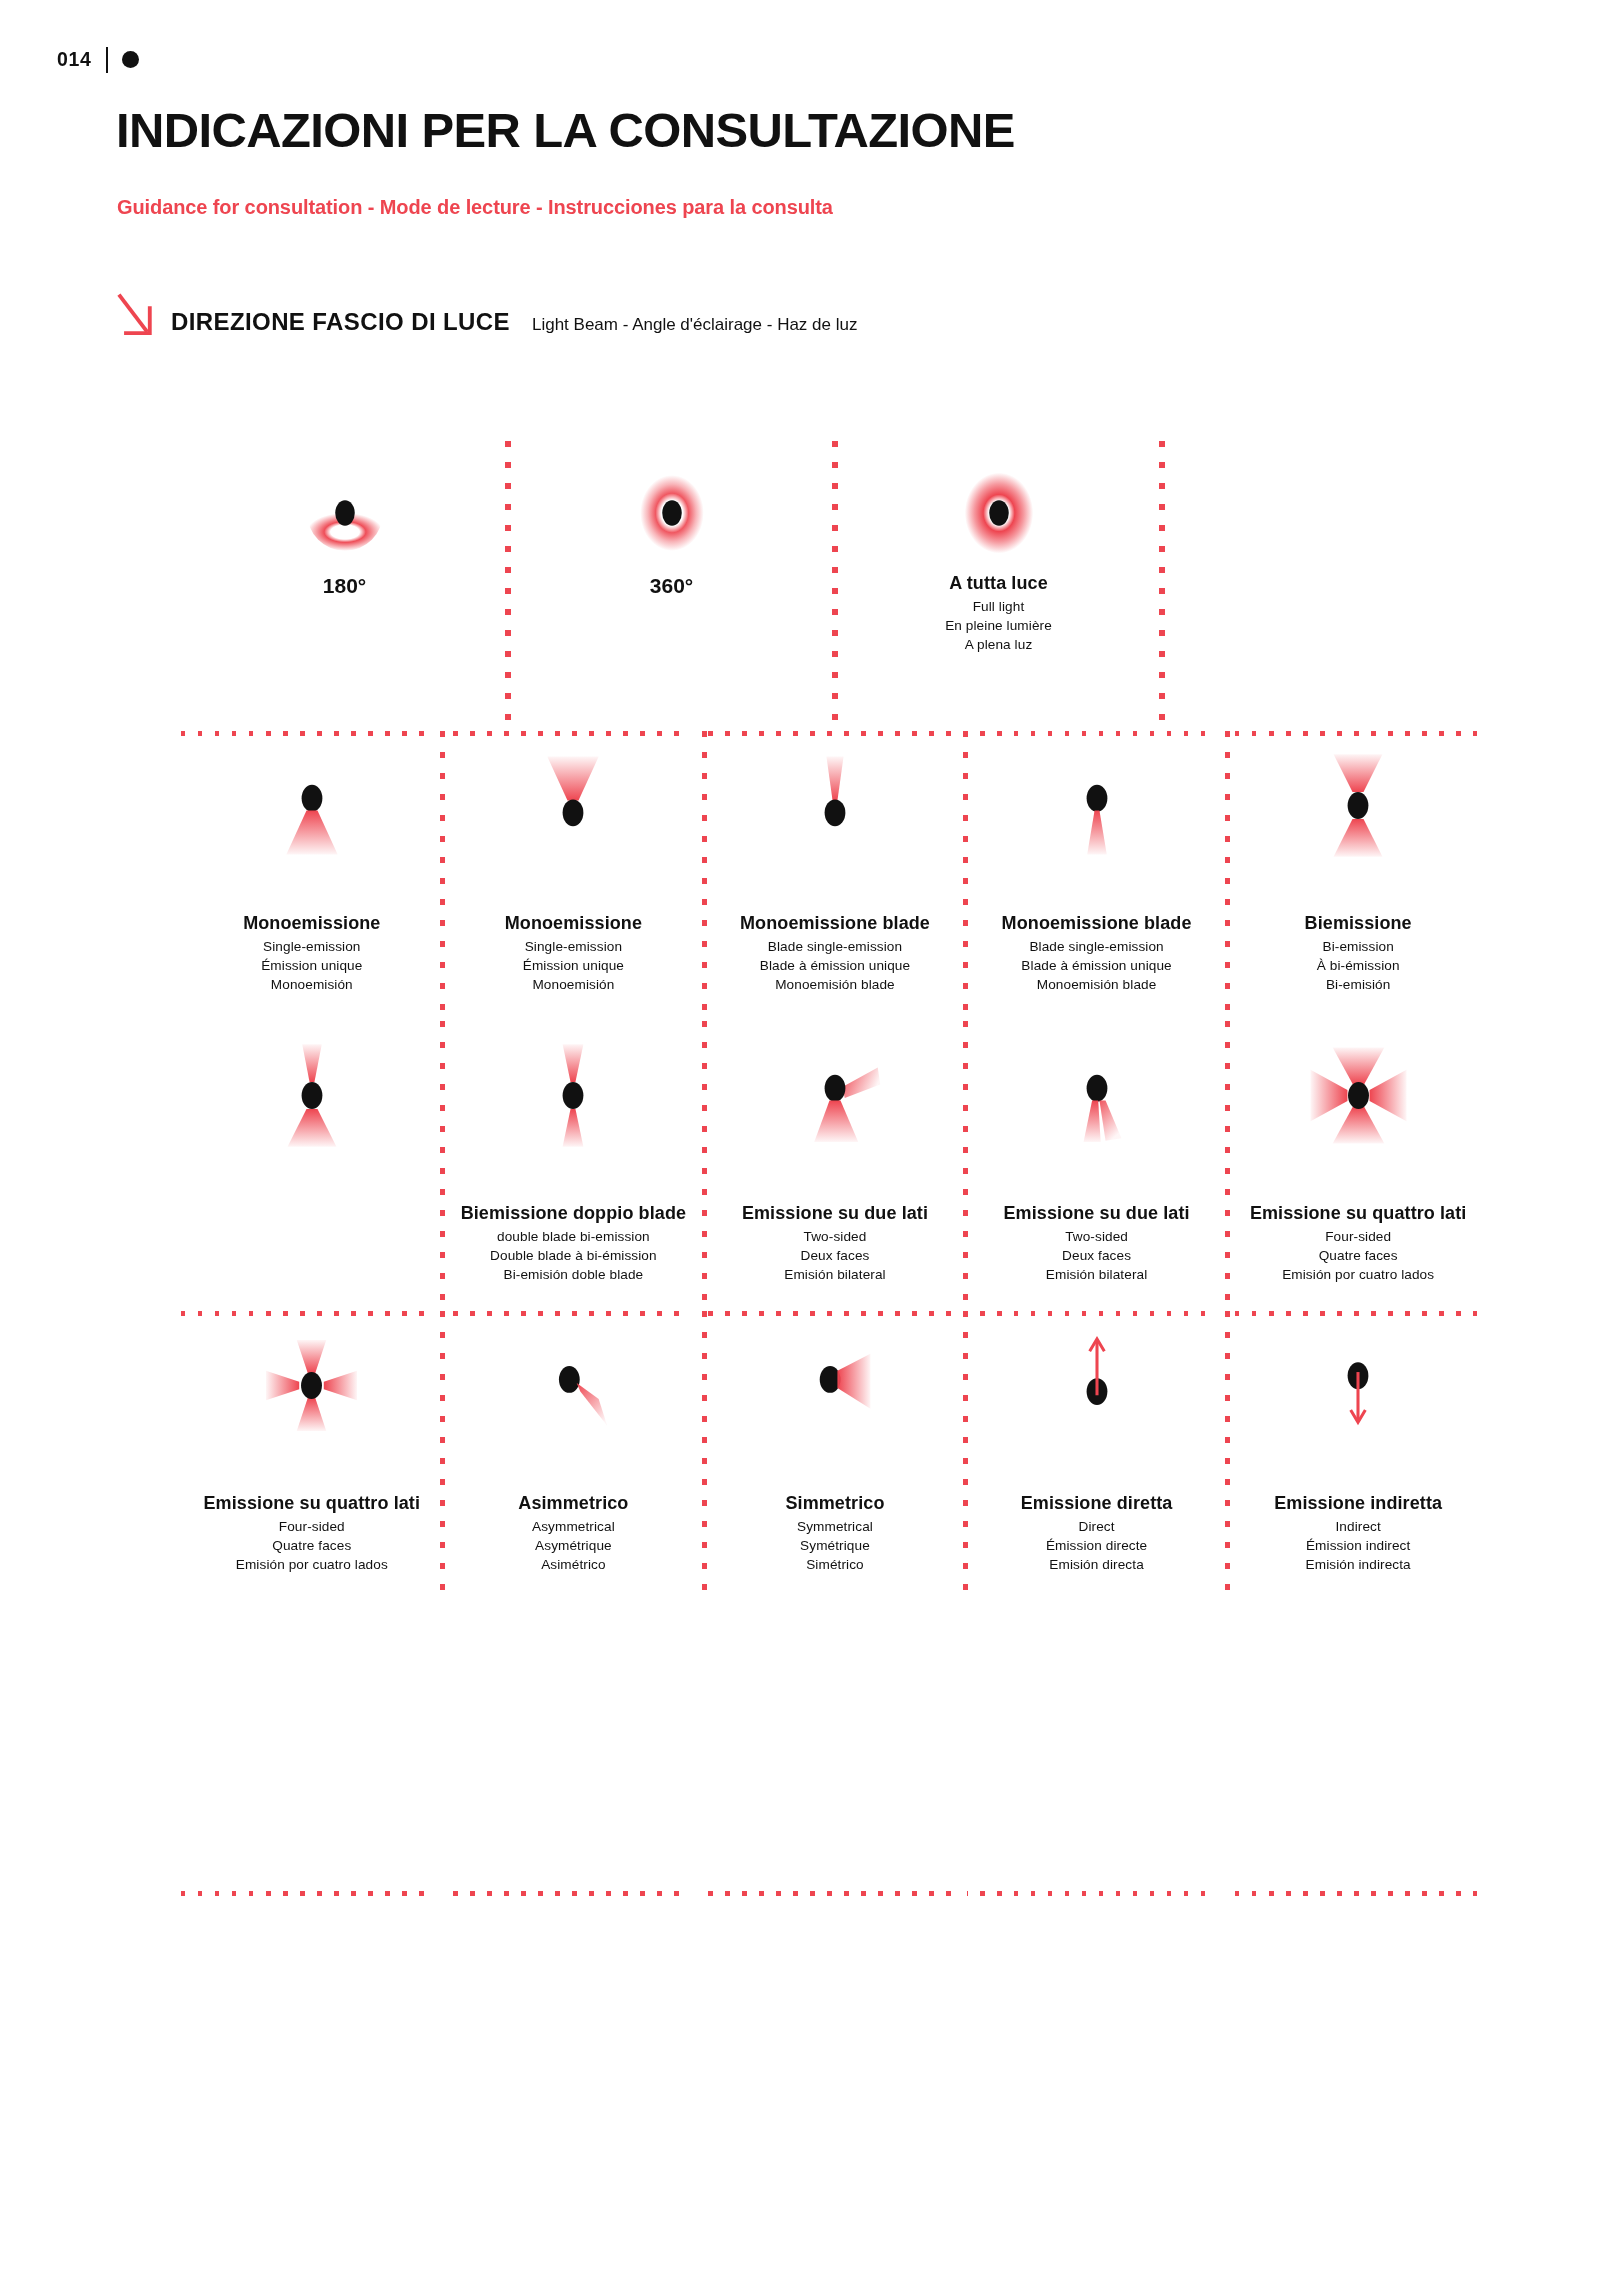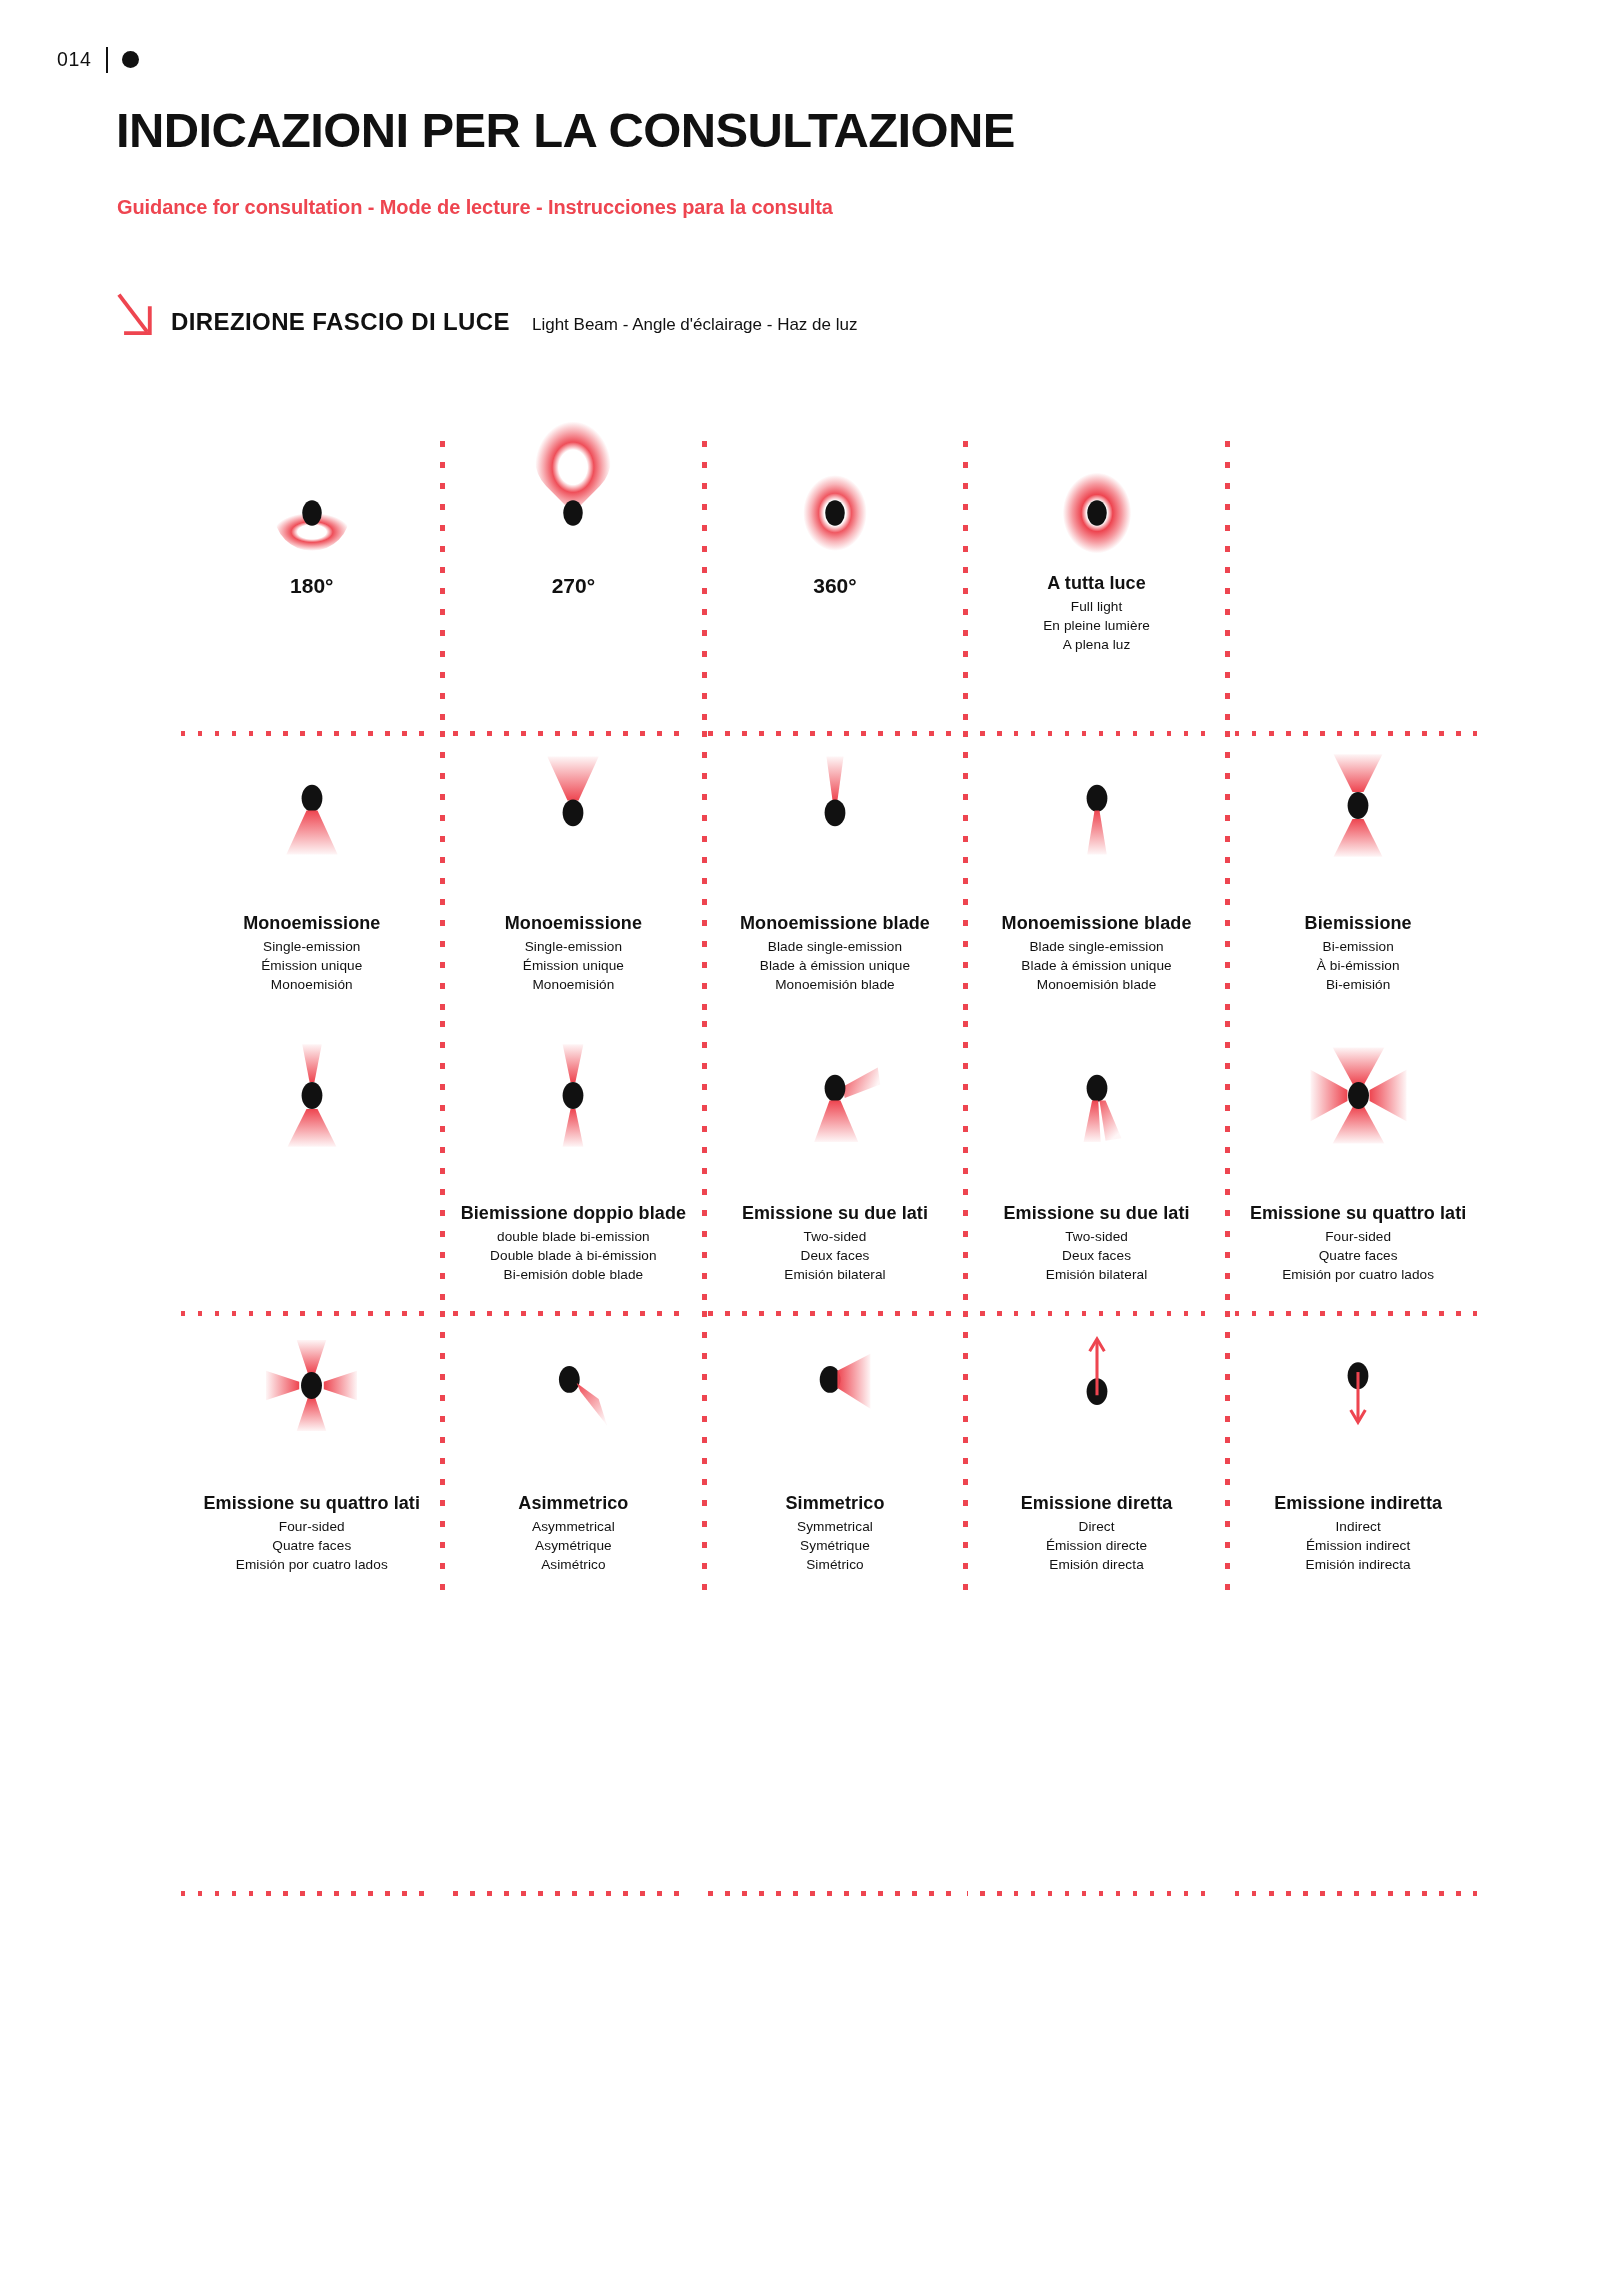--- a/index.html
+++ b/index.html
@@ -10,20 +10,21 @@
     font-family: "Liberation Sans", sans-serif;
     -webkit-font-smoothing: antialiased;
   }
   .page { position: relative; width: 1623px; height: 2295px; overflow: hidden; }
 
   
   .page-meta {
     position: absolute; left: 57px; top: 45px;
     display: flex; align-items: center; gap: 14.3px;
     height: 29px;
+    font-weight: bold;
   }
   .page-num { font-size: 19.5px; letter-spacing: 0.6px; color: #111; line-height: 1; }
   .meta-rule { width: 1.9px; height: 26px; background: #111; }
   .meta-dot { width: 17px; height: 17px; border-radius: 50%; background: #111; }
 
   .title {
     position: absolute; left: 116px; top: 107px;
     font-size: 48px; font-weight: 700; letter-spacing: -0.6px;
     color: #111; line-height: 1; white-space: nowrap;
     transform: scaleX(1.02); transform-origin: left center;
@@ -166,37 +167,20 @@
               <g>
                 <rect x="-90" y="-2" width="180" height="92" fill="#fff" fill-opacity="0"></rect>
               </g>
             </g>
             <ellipse cx="0" cy="0" rx="16" ry="21" fill="#111"></ellipse>
           </svg>
         </div>
         <div class="angle-label">180°</div>
       </div>
 
-      <div class="cell">
-        <div class="icon-zone">
-          <svg viewBox="-90 -90 180 180" width="110" height="110">
-            <defs>
-              <radialGradient id="g270" cx="50%" cy="50%" r="50%">
-                <stop offset="38%" stop-color="#ee4550" stop-opacity="0"></stop>
-                <stop offset="55%" stop-color="#ee4550" stop-opacity="0.95"></stop>
-                <stop offset="78%" stop-color="#ee4550" stop-opacity="0.45"></stop>
-                <stop offset="100%" stop-color="#ee4550" stop-opacity="0"></stop>
-              </radialGradient>
-            </defs>
-            <path d="M 0 0 L 44 -44 A 62 62 0 1 0 -44 -44 Z" fill="url(#g270)"></path>
-            <ellipse cx="0" cy="0" rx="16" ry="21" fill="#111"></ellipse>
-          </svg>
-        </div>
-        <div class="angle-label">270°</div>
-      </div>
 
       <div class="cell">
         <div class="icon-zone">
           <svg viewBox="-90 -90 180 180" width="110" height="110">
             <defs>
               <radialGradient id="g360" cx="50%" cy="50%" r="50%">
                 <stop offset="34%" stop-color="#ee4550" stop-opacity="0"></stop>
                 <stop offset="52%" stop-color="#ee4550" stop-opacity="0.9"></stop>
                 <stop offset="76%" stop-color="#ee4550" stop-opacity="0.4"></stop>
                 <stop offset="100%" stop-color="#ee4550" stop-opacity="0"></stop>

